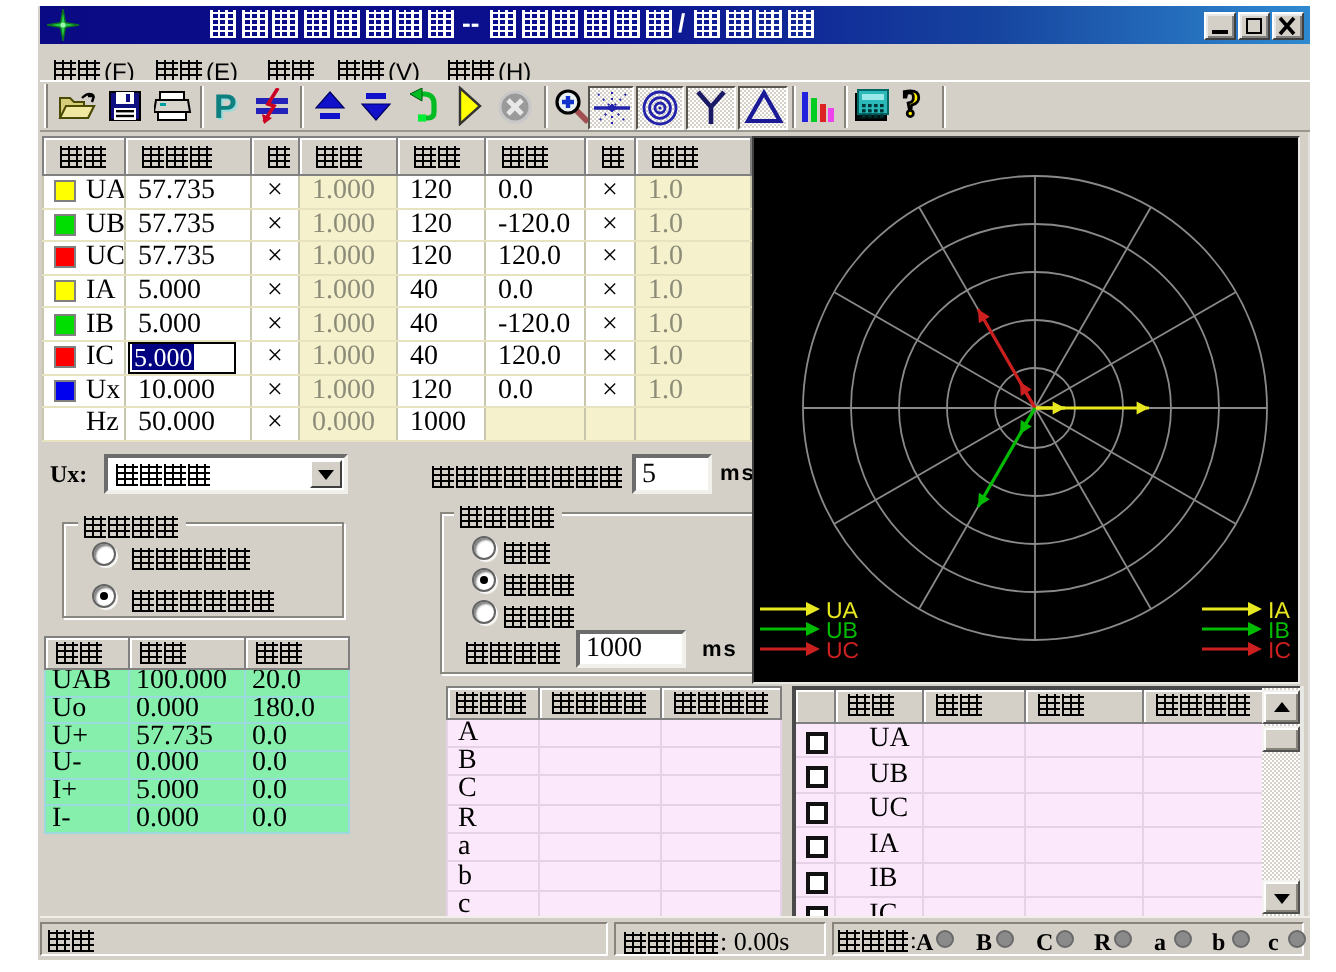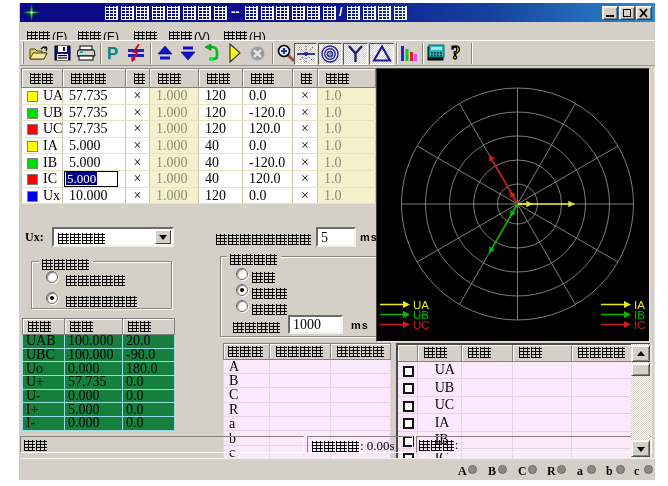--- a/index.html
+++ b/index.html
@@ -17,27 +17,27 @@
 .sw{display:inline-block;width:11px;height:11px;margin:0 5px 0 1px;vertical-align:-2px;border:1px solid #808080}
 .gr{background:#f5f1cd!important;color:#8b8b78!important}
 .xc{text-align:center;padding:0!important;font:14px "Liberation Sans"}
 .wbtn{top:6px;width:16px;height:14px;background:#d4d0c8;border:1px solid;border-color:#fff #404040 #404040 #fff;box-shadow:inset 1px 1px 0 #e8e8e8,inset -1px -1px 0 #808080;font:bold 9px "Liberation Sans",sans-serif;text-align:center;line-height:12px;color:#000}
 .inp{background:#fff;border:2px solid;border-color:#6c6c6c #f2f0ea #f2f0ea #6c6c6c;font:14px "Liberation Serif";color:#000}
 .gbox{border:1px solid #8a877f;box-shadow:inset 1px 1px 0 #fff,1px 1px 0 #fff}
 .glab{background:#d4d0c8;padding:0 3px;height:13px}
 .rad{width:12px;height:12px;border-radius:50%;background:#fff;border:1px solid #636363;box-shadow:inset 1px 1px 1px rgba(0,0,0,.5),1px 1px 0 rgba(255,255,255,.8)}
 .rdot{position:absolute;left:3px;top:3px;width:4px;height:4px;border-radius:50%;background:#000}
 #ct{border:1px solid #3a3a3a}
-#ct td{border:1px solid #9adadf;background:#15803d;font:14px/12px "Liberation Serif";padding:0 0 0 3px}
+#ct td{border:1px solid #9adadf;background:#86efac;font:14px/12px "Liberation Serif";padding:0 0 0 3px}
 #pt{border:1px solid #3a3a3a}
 #pt td,#rt td{border:1px solid #e6d2e6;background:#fbe9fb;font:14px/13px "Liberation Serif";padding:0 0 0 5px}
 #rt{border:2px solid;border-color:#4a4a4a #e8e8e4 #e8e8e4 #4a4a4a}
 .cb{width:11px;height:11px;border:2px solid #111;background:#fff;margin:3px 0 0 5px;box-sizing:border-box}
 .sb{background:#d4d0c8;border:1px solid;border-color:#f4f2ee #505050 #505050 #f4f2ee;box-shadow:inset 1px 1px 0 #fff,inset -1px -1px 0 #87837b}
-.pan{top:436px;height:17px;border:1px solid;border-color:#87837b #fff #fff #87837b;font:12px "Liberation Sans";color:#000}
+.pan{top:461px;height:17px;border:1px solid;border-color:#87837b #fff #fff #87837b;font:12px "Liberation Sans";color:#000}
 .ser{font-family:"Liberation Serif",serif}
 </style></head><body>
 <div class="a" style="left:19px;top:3px;width:636px;height:477px;background:#d4d0c8;border-right:1px solid #e2e0da"></div>
 <div class="a" style="left:20px;top:3px;width:635px;height:19px;background:linear-gradient(90deg,#0a0a84,#0b1090 45%,#16449f 75%,#2f8ad0)"></div>
 <svg class="a" style="left:23px;top:4px" width="17" height="17" viewBox="0 0 17 17">
     <path d="M8.5 0.5 L9.7 7.3 L16.5 8.5 L9.7 9.7 L8.5 16.5 L7.3 9.7 L0.5 8.5 L7.3 7.3 Z" fill="#22cc44" stroke="#0b6e20" stroke-width=".7"></path>
     <circle cx="8.5" cy="8.5" r="1.3" fill="#9cf5ae"></circle>
   </svg>
 <span class="a w t" style="left:105px;top:5px"><i></i><i></i><i></i><i></i><i></i><i></i><i></i><i></i></span>
 <span class="a" style="left:231px;top:4px;color:#fff;font:bold 13px 'Liberation Sans'">--</span>
@@ -250,20 +250,30 @@
       </tr>
 <tr style="height:16.6px">
         <td style="padding-left:4px"><span class="sw" style="background:#0000ee"></span>Ux</td>
         <td>10.000</td>
         <td class="xc">×</td>
         <td class="gr">1.000</td>
         <td>120</td>
         <td>0.0</td>
         <td class="xc">×</td>
         <td class="gr">1.0</td>
+      </tr>
+<tr style="height:16.6px">
+        <td style="padding-left:4px"><span class="sw" style="border-color:transparent"></span>Hz</td>
+        <td>50.000</td>
+        <td class="xc">×</td>
+        <td class="gr">0.000</td>
+        <td>1000</td>
+        <td class="gr"></td>
+        <td class="gr"></td>
+        <td class="gr"></td>
       </tr>
 </tbody>
   </table>
 <span class="a ser" style="left:25px;top:230px;font:bold 12px 'Liberation Serif'">Ux:</span>
 <div class="a inp" style="left:52px;top:227px;width:122px;height:20px"><span style="margin-left:4px;position:relative;top:2px"><i></i><i></i><i></i><i></i></span><div class="a" style="right:1px;top:1px;width:16px;height:14px;background:#d4d0c8;border:1px solid;border-color:#fff #404040 #404040 #fff">
       <div style="width:0;height:0;border-left:4px solid transparent;border-right:4px solid transparent;border-top:5px solid #000;margin:4px auto"></div>
     </div></div>
 <span class="a" style="left:216px;top:230px"><i></i><i></i><i></i><i></i><i></i><i></i><i></i><i></i></span>
 <div class="a inp" style="left:316px;top:227px;width:40px;height:20px;padding:1px 0 0 3px">5</div>
 <span class="a" style="left:360px;top:231px;font:bold 11px 'Liberation Sans';letter-spacing:1px">ms</span>
@@ -297,25 +307,20 @@
 <tbody>
       <tr style="height:16px">
         <th style="text-align:left;padding-left:5px"><span><i></i><i></i></span></th>
         <th style="text-align:left;padding-left:5px"><span><i></i><i></i></span></th>
         <th style="text-align:left;padding-left:5px"><span><i></i><i></i></span></th>
       </tr>
 <tr style="height:13.7px">
         <td>UAB</td>
         <td>100.000</td>
         <td>20.0</td>
-      </tr>
-<tr style="height:13.7px">
-        <td>UBC</td>
-        <td>100.000</td>
-        <td>-90.0</td>
       </tr>
 <tr style="height:13.7px">
         <td>Uo</td>
         <td>0.000</td>
         <td>180.0</td>
       </tr>
 <tr style="height:13.7px">
         <td>U+</td>
         <td>57.735</td>
         <td>0.0</td>

